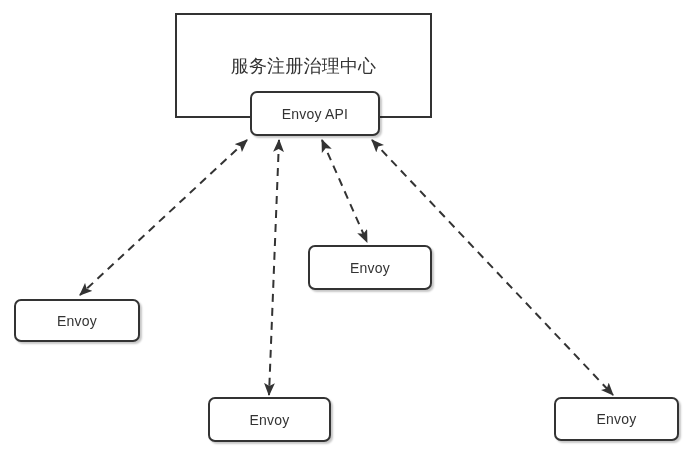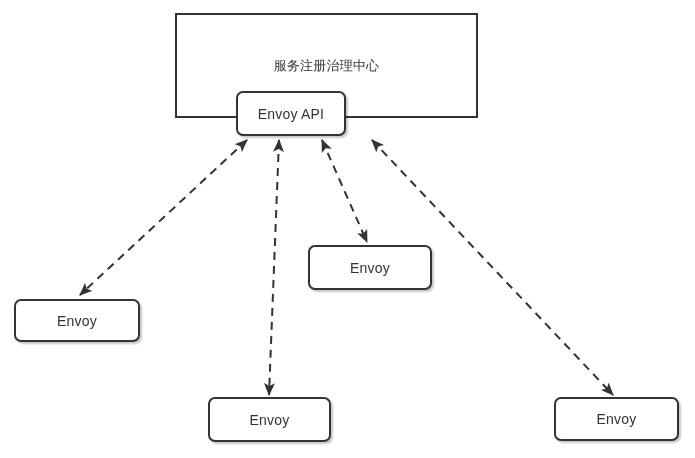--- a/index.html
+++ b/index.html
@@ -26,32 +26,32 @@
     color: #333333;
     z-index: 3;
   }
   .node .label {
     white-space: nowrap;
     letter-spacing: 0.2px;
   }
   .big-rect {
     left: 175px;
     top: 13px;
-    width: 303px;
+    width: 257px;
     height: 105px;
     border-radius: 0;
     z-index: 1;
-    font-size: 13px;
+    font-size: 18px;
   }
   .rounded {
     border-radius: 7px;
     box-shadow: 2px 2px 2px rgba(0,0,0,0.22);
     font-size: 14px;
   }
-  .envoy-api   { left: 236px; top:  91px; width: 110px; height: 45px; }
+  .envoy-api   { left: 250px; top:  91px; width: 130px; height: 45px; }
   .envoy-left  { left:  14px; top: 299px; width: 126px; height: 43px; }
   .envoy-mid   { left: 308px; top: 245px; width: 124px; height: 45px; }
   .envoy-bc    { left: 208px; top: 397px; width: 123px; height: 45px; }
   .envoy-br    { left: 554px; top: 397px; width: 125px; height: 44px; }
   .edges {
     position: absolute;
     left: 0; top: 0;
     width: 695px;
     height: 458px;
     z-index: 2;

